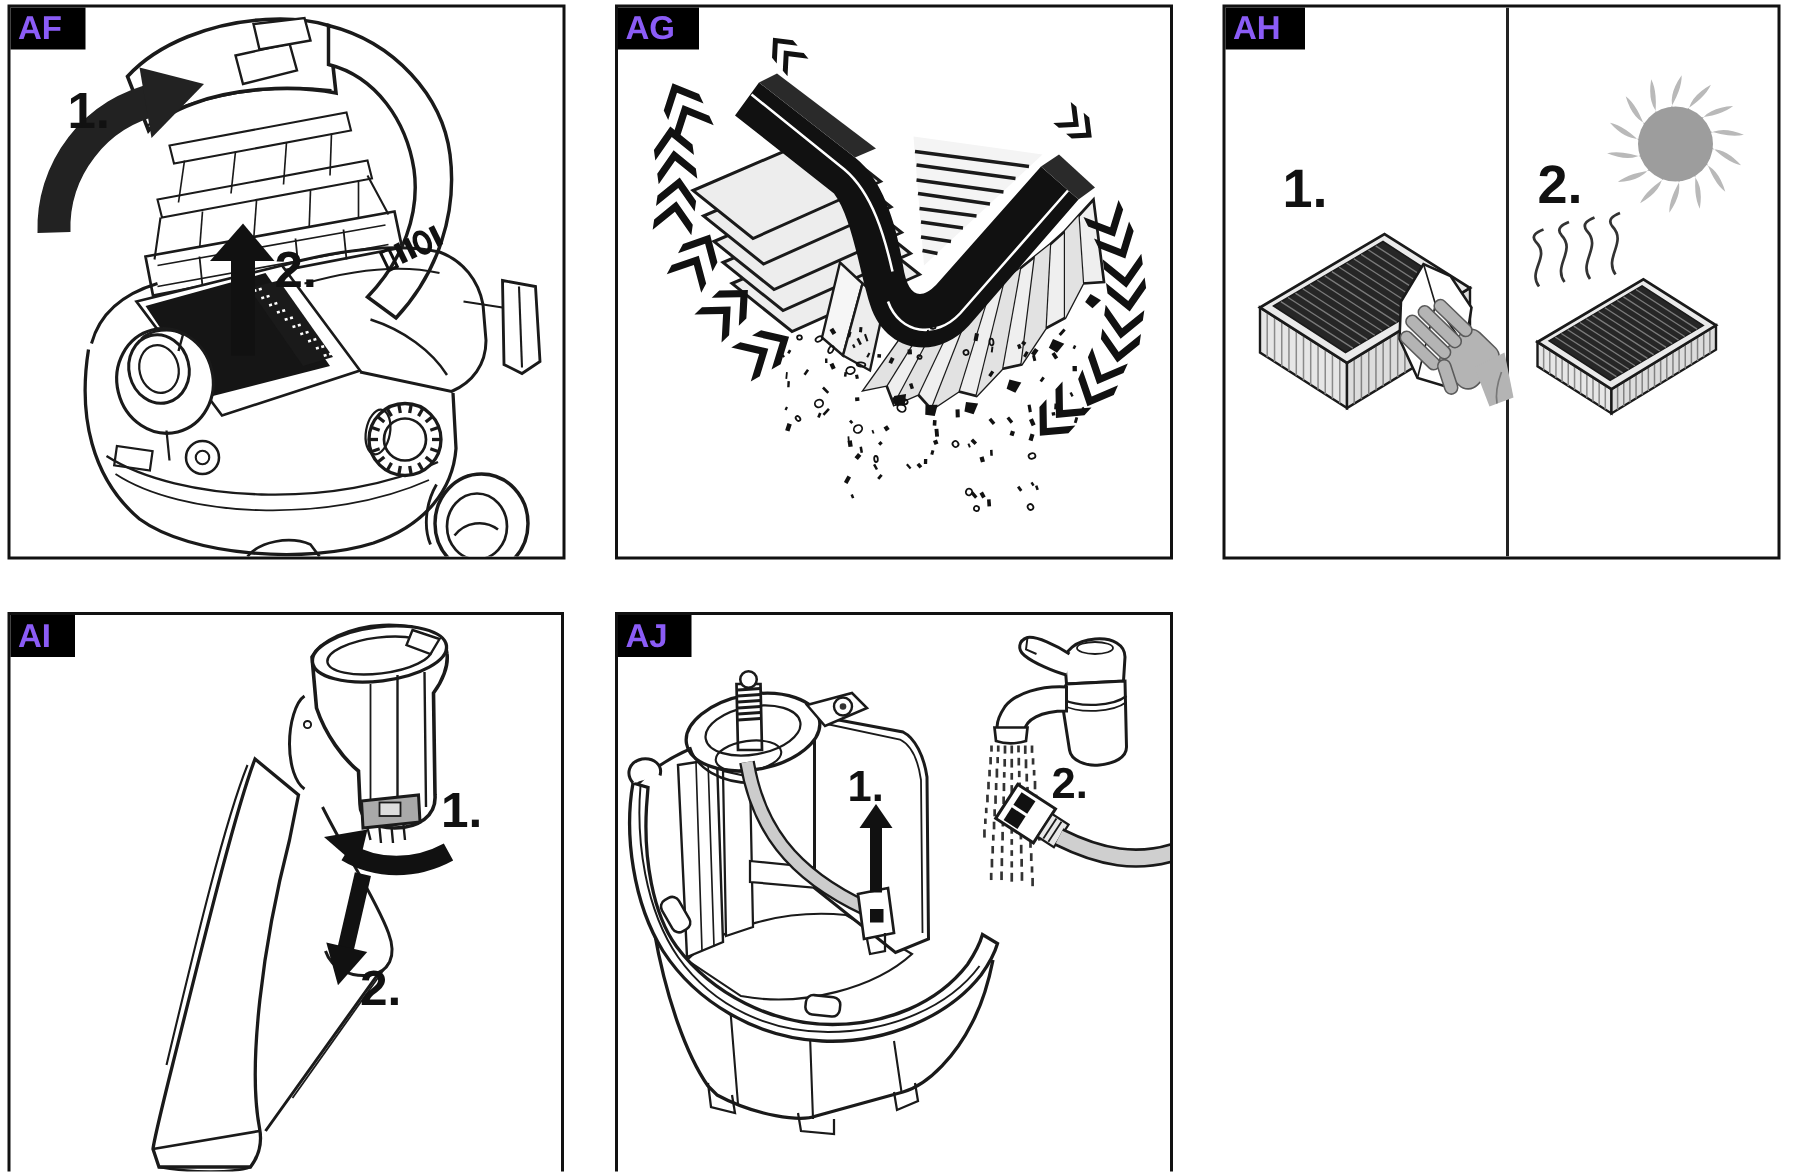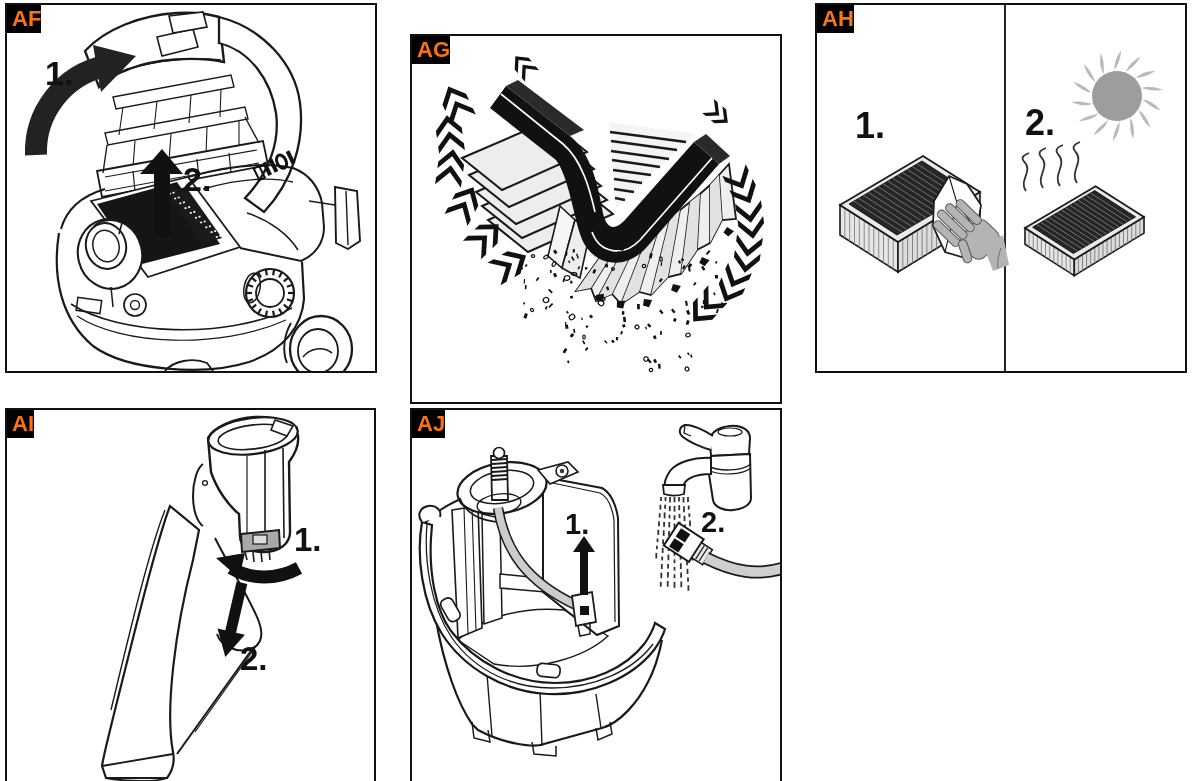--- a/index.html
+++ b/index.html
@@ -1,17 +1,17 @@
 <!DOCTYPE html>
 <html><head><meta charset="utf-8">
 <style>
 html,body{margin:0;padding:0;background:#fff;}
 body{width:1195px;height:781px;overflow:hidden;position:relative;font-family:"Liberation Sans",sans-serif;}
 .panel{position:absolute;background:#fff;box-sizing:border-box;}
-.tag{position:absolute;left:0;top:0;background:#000;color:#f97316;font-weight:bold;font-size:22px;line-height:25px;padding:1px 0 2px 5px;}
+.tag{position:absolute;left:0;top:0;background:#000;color:#8b5cf6;font-weight:bold;font-size:22px;line-height:25px;padding:1px 16px 2px 5px;}
 </style></head>
 <body>
 <div class="panel" style="left:5px;top:3px;width:372px;height:370px;border:2px solid #111;">
 <svg width="368" height="366" viewBox="0 0 368 366">
       <path d="M 106 92 L 224 70 L 227 82 L 109 104 Z" fill="#fff" stroke="#1a1a1a" stroke-width="1.4"></path>
 <path d="M 98 128 L 238 102 L 241 114 L 101 140 Z" fill="#fff" stroke="#1a1a1a" stroke-width="1.4"></path>
 <line x1="116" y1="102" x2="112" y2="130" stroke="#1a1a1a" stroke-width="1.1"></line>
 <line x1="150" y1="96" x2="147" y2="124" stroke="#1a1a1a" stroke-width="1.1"></line>
 <line x1="184" y1="90" x2="182" y2="118" stroke="#1a1a1a" stroke-width="1.1"></line>
 <line x1="214" y1="84" x2="213" y2="112" stroke="#1a1a1a" stroke-width="1.1"></line>
@@ -97,21 +97,21 @@
 <path d="M 302 196 L 328 200" fill="none" stroke="#1a1a1a" stroke-width="1.5"></path>
 <rect x="70" y="294" width="24" height="13" fill="none" stroke="#1a1a1a" stroke-width="1.5" transform="rotate(8 82 300)"></rect>
 <circle cx="128" cy="300" r="11" fill="none" stroke="#1a1a1a" stroke-width="1.7"></circle>
 <circle cx="128" cy="300" r="4.5" fill="none" stroke="#1a1a1a" stroke-width="1.4"></circle>
 <path d="M 104 282 L 106 302" stroke="#1a1a1a" stroke-width="1.5"></path>
 <text x="38" y="80" font-size="34" font-weight="bold" fill="#111" text-anchor="start" font-family="Liberation Sans, sans-serif">1.</text>
 <text x="176" y="186" font-size="34" font-weight="bold" fill="#111" text-anchor="start" font-family="Liberation Sans, sans-serif">2.</text>
     </svg>
 <div class="tag">AF</div>
 </div>
-<div class="panel" style="left:410px;top:3px;width:372px;height:370px;border:2px solid #111;margin-top:31px;">
+<div class="panel" style="left:410px;top:3px;width:372px;height:370px;border:2px solid #111;">
 <svg width="368" height="366" viewBox="0 0 368 366">
       <polygon points="76,184 162,147 201,178 116,216" fill="#ededed" stroke="#1a1a1a" stroke-width="2"></polygon>
 <polygon points="70,170 156,133 195,164 110,202" fill="#ededed" stroke="#1a1a1a" stroke-width="2"></polygon>
 <polygon points="64,156 150,119 189,150 104,188" fill="#ededed" stroke="#1a1a1a" stroke-width="2"></polygon>
 <polygon points="57,139 143,102 182,133 97,171" fill="#ededed" stroke="#1a1a1a" stroke-width="2"></polygon>
 <polygon points="50,122 136,85 175,116 90,154" fill="#ededed" stroke="#1a1a1a" stroke-width="2"></polygon>
 <polygon points="148,170 163,184 150,232 136,220 Z" fill="#f6f6f6" stroke="#1a1a1a" stroke-width="1.6"></polygon>
 <polygon points="163,184 178,196 168,242 150,232 Z" fill="#ededed" stroke="#1a1a1a" stroke-width="1.6"></polygon>
 <polygon points="196,210 207,207 217,203 228,199 238,194 248,188 258,182 268,174 278,166 288,158 298,149 307,139 317,128 324,183 310,184 298,207 285,214 269,238 256,241 239,259 227,256 209,268 200,258 184,265 179,252 164,255" fill="#efefef" stroke="#1a1a1a" stroke-width="1.8"></polygon>
 <line x1="207" y1="207" x2="179" y2="252" stroke="#1a1a1a" stroke-width="1.6"></line>

